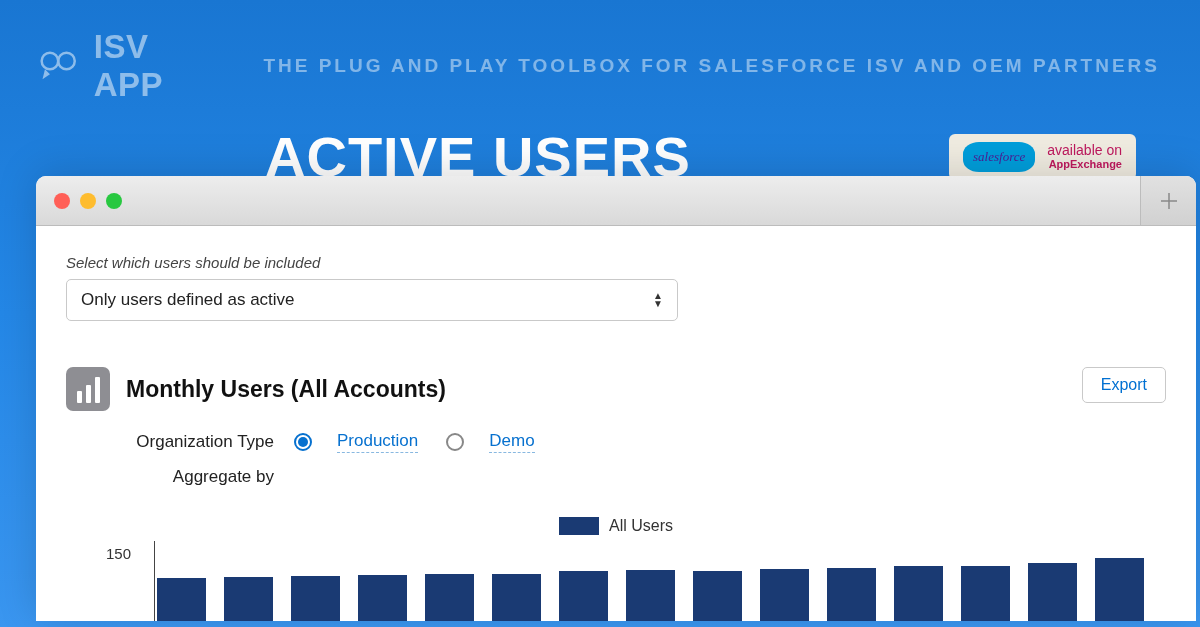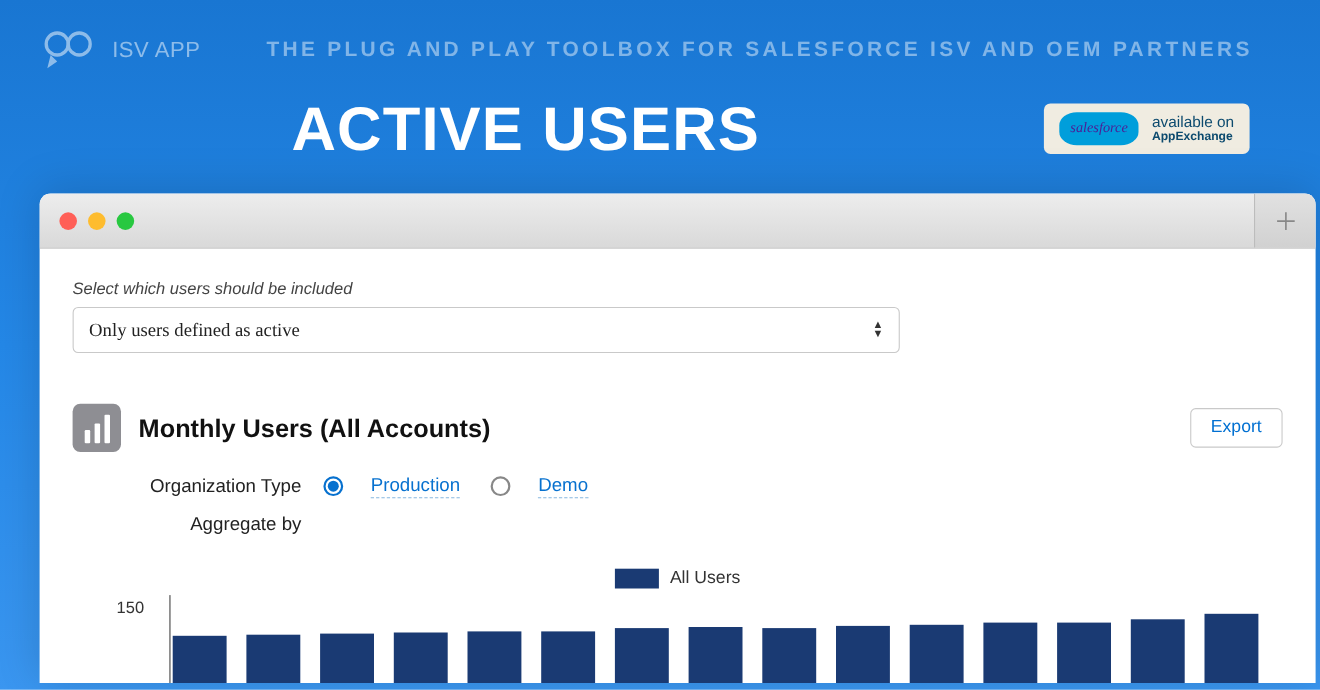--- a/index.html
+++ b/index.html
@@ -21,22 +21,22 @@
     align-items: center;
     gap: 14px;
     opacity: 0.5;
   }
   .logo-icon {
     width: 48px;
     height: 36px;
   }
   .logo-text {
     color: #fff;
-    font-size: 20px;
-    font-weight: 400;
+    font-size: 33px;
+    font-weight: 700;
     letter-spacing: 0.5px;
   }
   .tagline {
     color: rgba(255,255,255,0.45);
     font-size: 19px;
     font-weight: 600;
     letter-spacing: 3px;
     margin-left: 60px;
     white-space: nowrap;
   }
@@ -67,23 +67,24 @@
     position: relative;
   }
   .sf-cloud-text {
     color: #4c1d95;
     font-size: 13px;
     font-style: italic;
     font-family: Georgia, serif;
   }
   .appexchange-text {
     font-size: 14px;
-    color: #0c4a6e;
+    color: #be185d;
     font-weight: 500;
     line-height: 1.1;
+    text-align: right;
   }
   .appexchange-text .line2 { font-weight: 800; font-size: 11px; }
   .window {
     position: absolute;
     top: 176px;
     left: 36px;
     width: 1160px;
     background: #fff;
     border-radius: 10px 10px 0 0;
     box-shadow: 0 -4px 40px rgba(0,0,0,0.15);
@@ -121,39 +122,38 @@
   .field-label {
     font-size: 15px;
     color: #444;
     margin-bottom: 8px;
     font-style: italic;
   }
   .select-box {
     border: 1px solid #c9c9c9;
     border-radius: 5px;
     height: 42px;
-    width: 752px;
+    width: 612px;
     display: flex;
     align-items: center;
     justify-content: space-between;
     padding: 0 14px;
     font-size: 17px;
     color: #222;
     cursor: pointer;
-    font-family: Liberation Serif, serif;
   }
   .select-arrows {
     font-size: 10px;
     line-height: 8px;
     color: #333;
     text-align: center;
   }
   .chart-header {
     display: flex;
-    align-items: center;
+    align-items: flex-start;
     justify-content: space-between;
     margin-top: 46px;
   }
   .chart-title-row {
     display: flex;
     align-items: center;
     gap: 16px;
   }
   .chart-icon {
     width: 44px;

